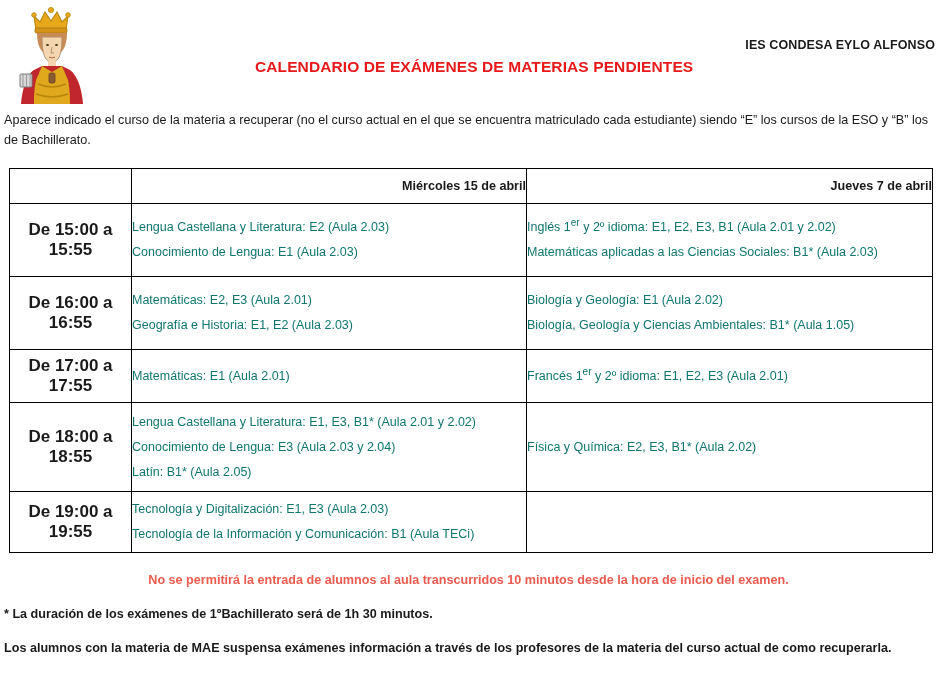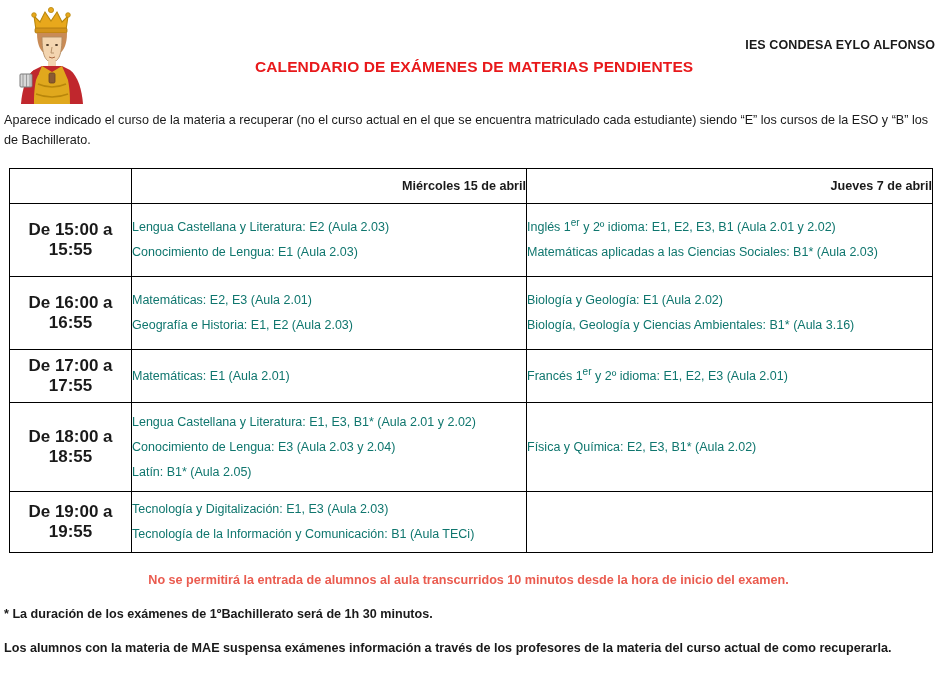--- a/index.html
+++ b/index.html
@@ -207,21 +207,21 @@
         </td>
       </tr>
       <tr class="r2">
         <td class="time-cell">De 16:00 a 16:55</td>
         <td class="subject-cell">
           <div class="line">Matemáticas: E2, E3 (Aula 2.01)</div>
           <div class="line">Geografía e Historia: E1, E2 (Aula 2.03)</div>
         </td>
         <td class="subject-cell">
           <div class="line">Biología y Geología: E1 (Aula 2.02)</div>
-          <div class="line">Biología, Geología y Ciencias Ambientales: B1* (Aula 3.16)</div>
+          <div class="line">Biología, Geología y Ciencias Ambientales: B1* (Aula 1.05)</div>
         </td>
       </tr>
       <tr class="r3">
         <td class="time-cell">De 17:00 a 17:55</td>
         <td class="subject-cell">
           <div class="line">Matemáticas: E1 (Aula 2.01)</div>
         </td>
         <td class="subject-cell">
           <div class="line">Francés 1<sup>er</sup> y 2º idioma: E1, E2, E3 (Aula 2.01)</div>
         </td>

